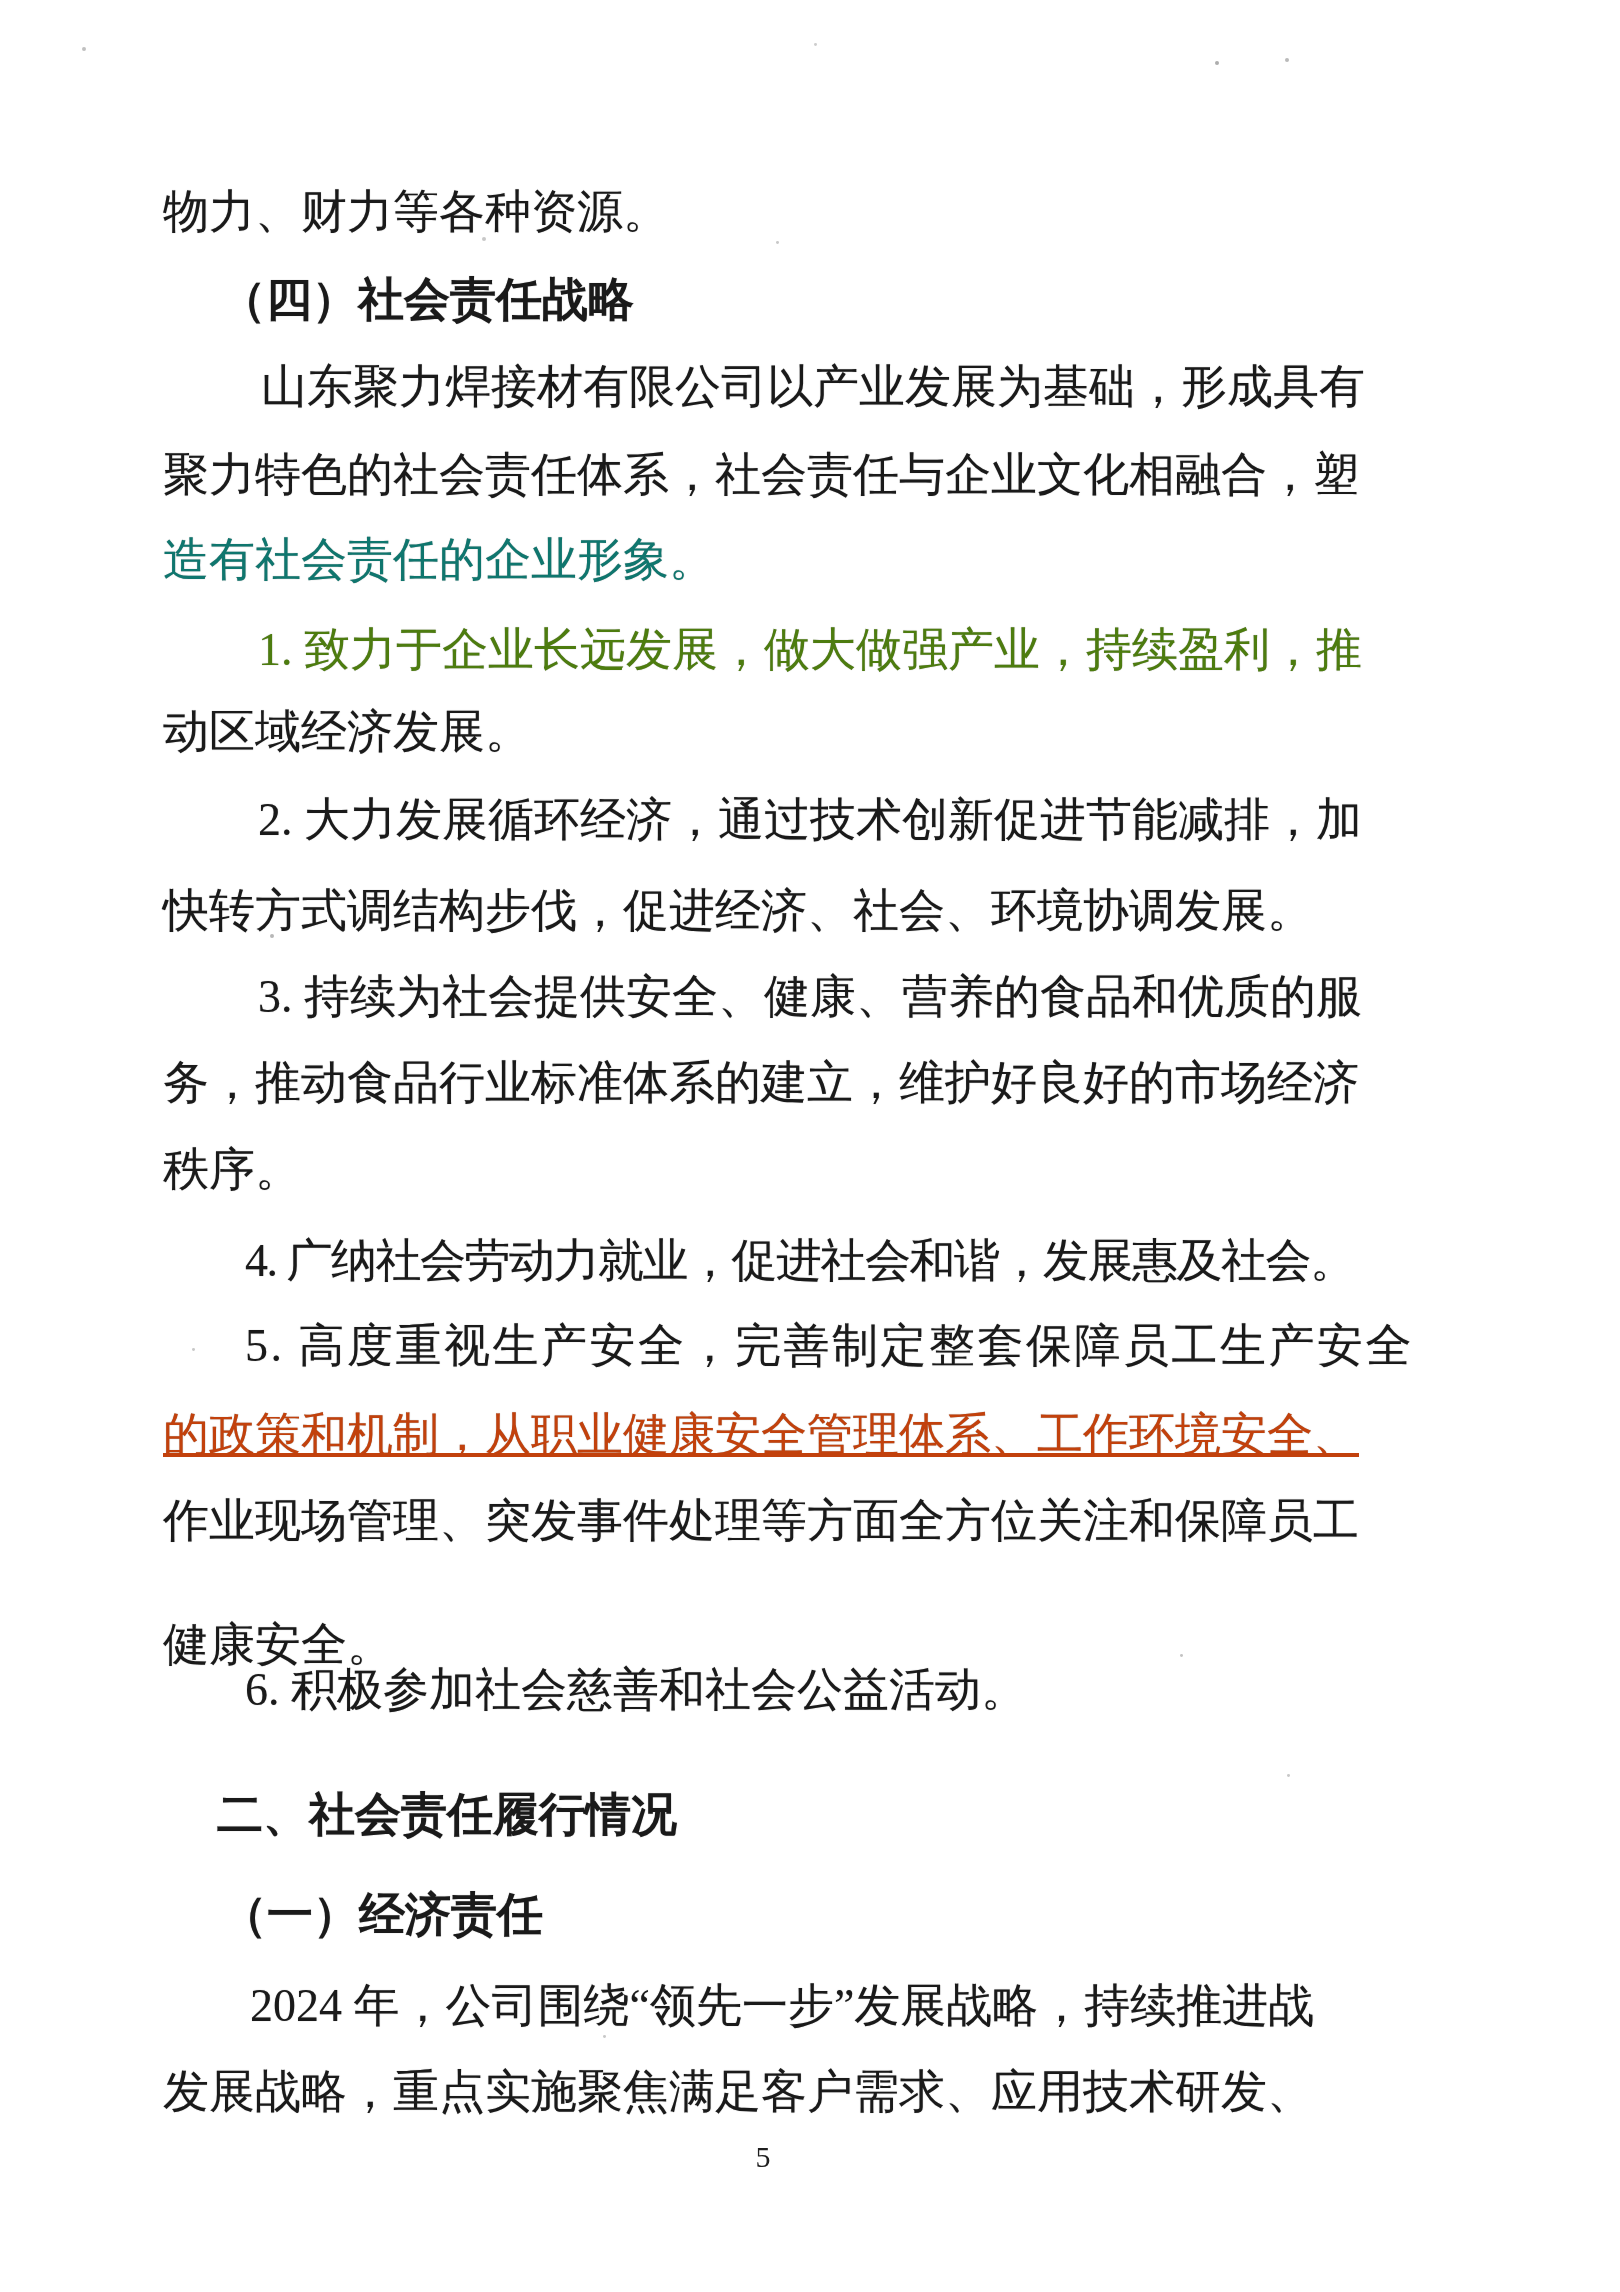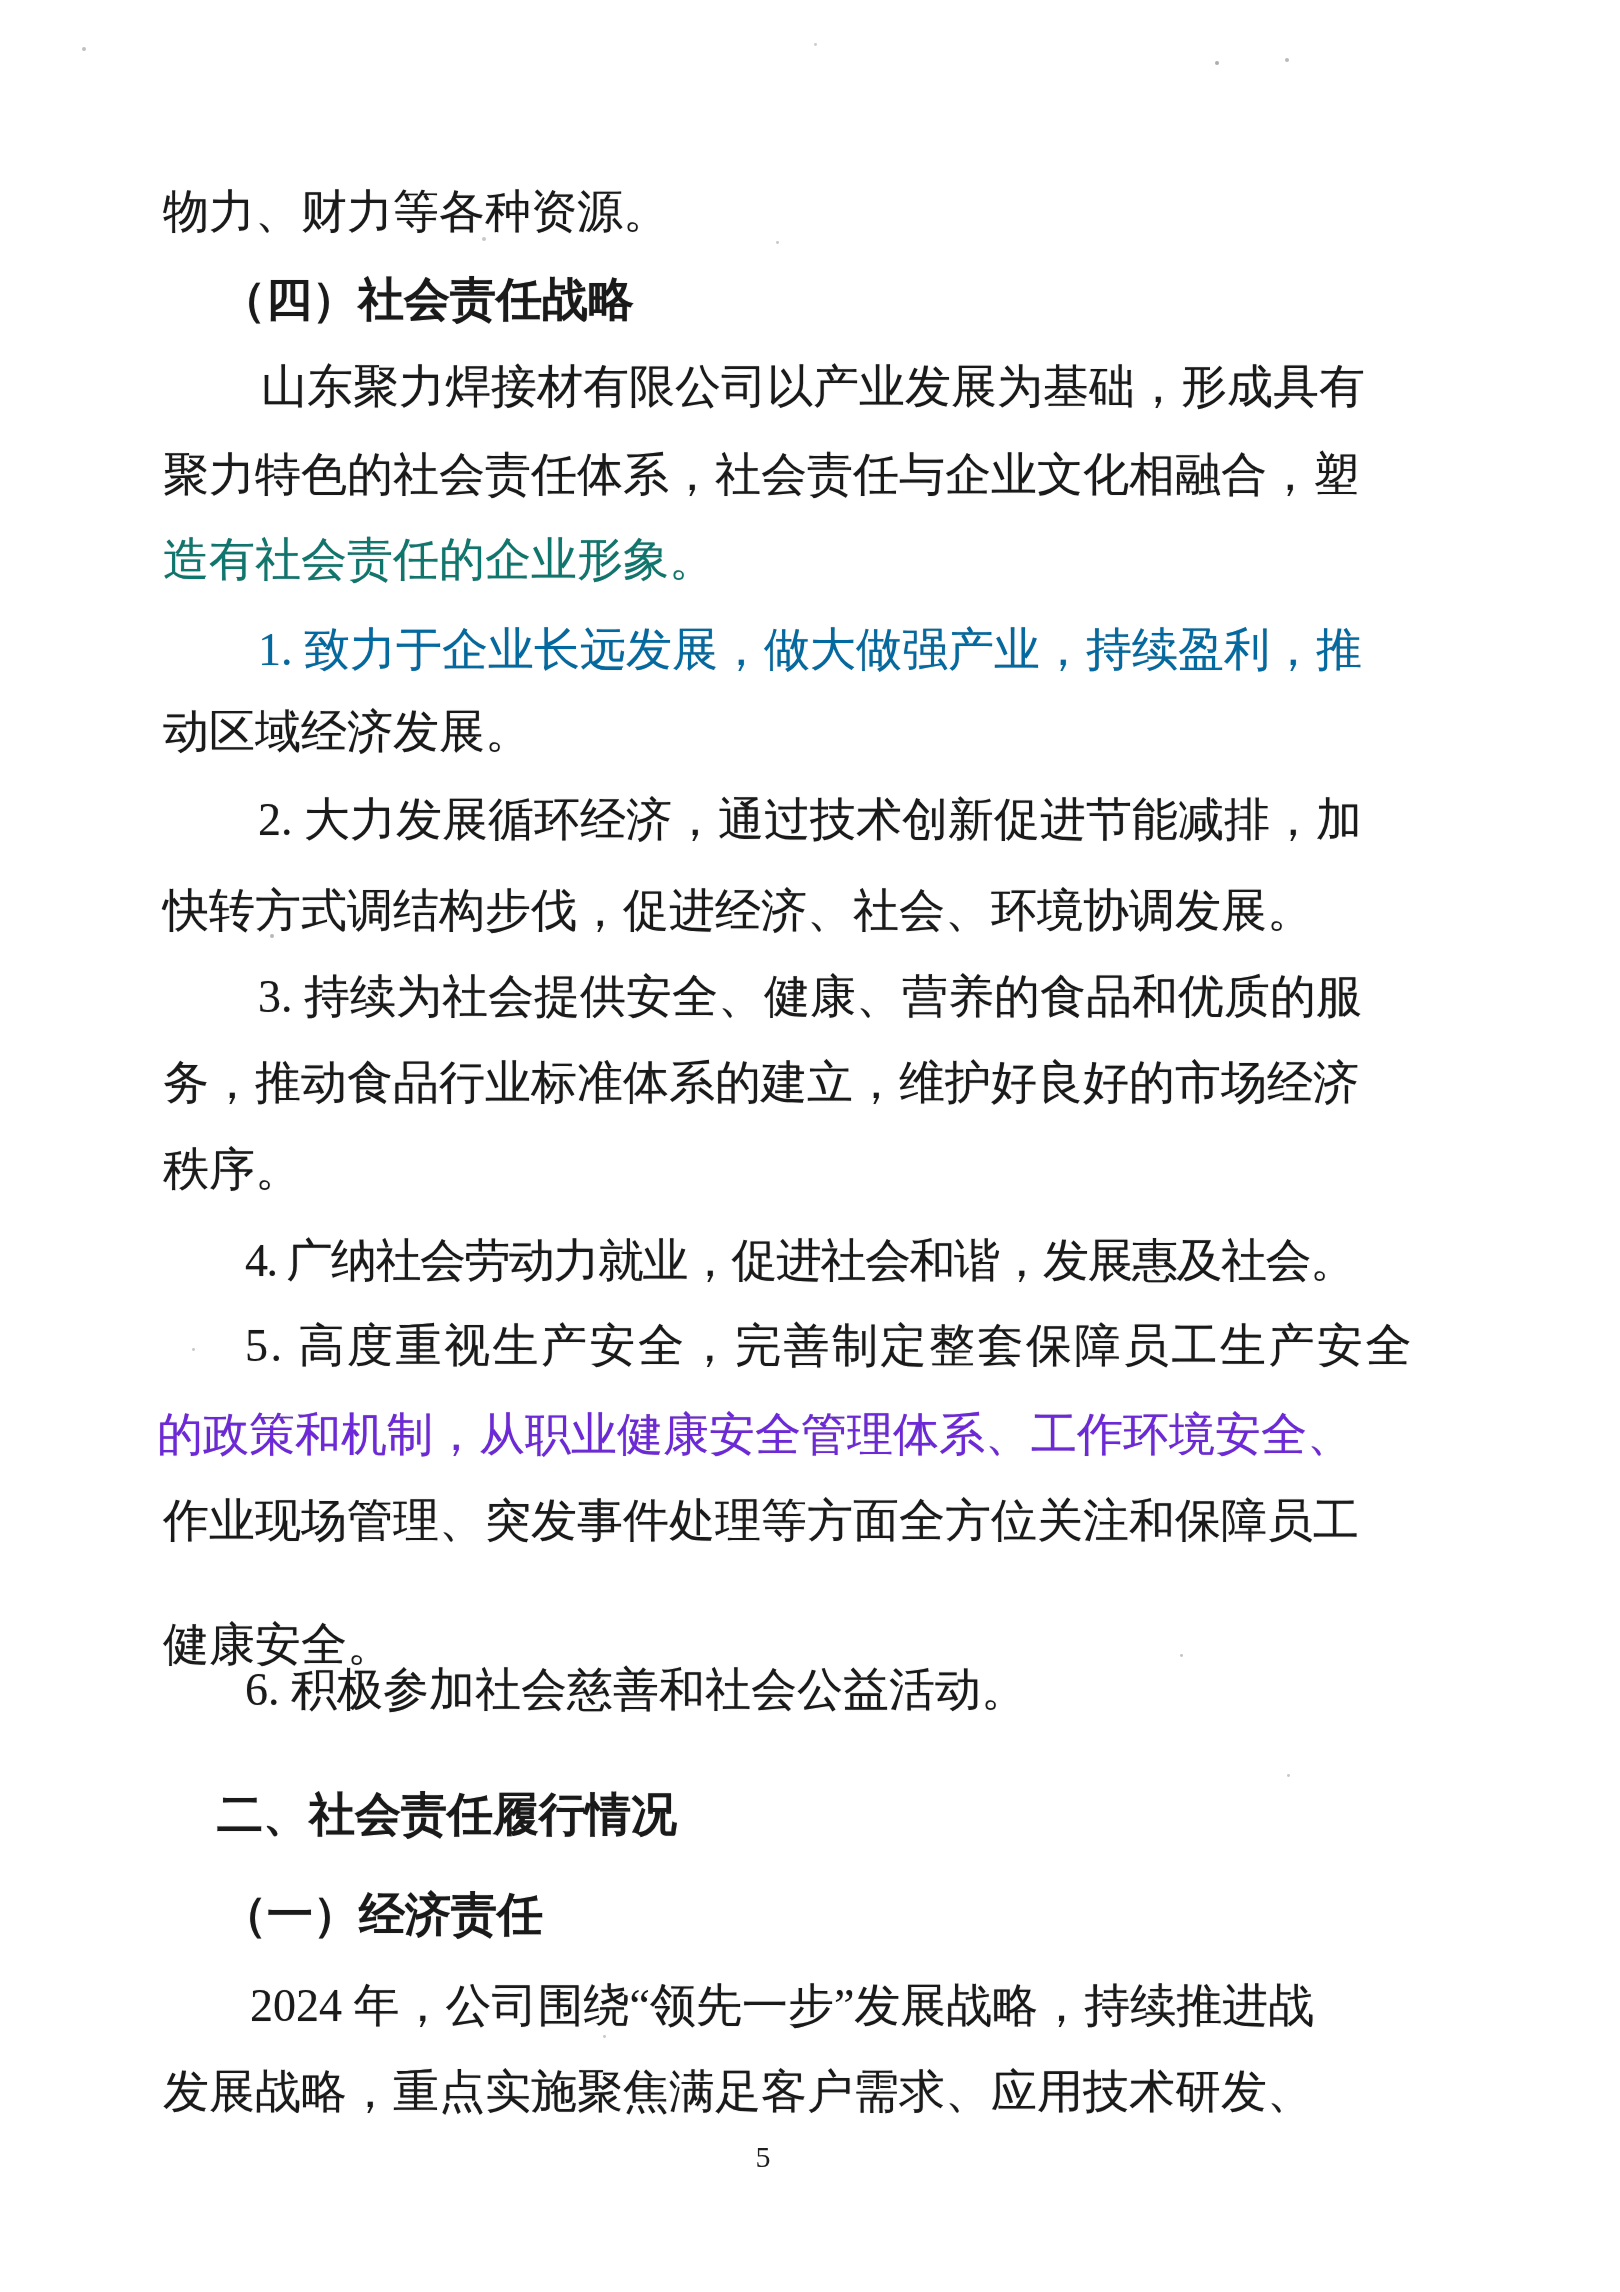--- a/index.html
+++ b/index.html
@@ -43,30 +43,30 @@
 </head>
 <body>
 
 <div class="page">
   <div id="lines-mount">
       <div class="line" style="left: 163px; top: 183px; color: rgb(26, 26, 26);">物力、财力等各种资源。</div>
       <div class="line bold" style="left: 220px; top: 271px; color: rgb(26, 26, 26);">（四）社会责任战略</div>
       <div class="line" style="left: 261px; top: 358px; color: rgb(26, 26, 26);">山东聚力焊接材有限公司以产业发展为基础，形成具有</div>
       <div class="line" style="left: 163px; top: 446px; color: rgb(26, 26, 26);">聚力特色的社会责任体系，社会责任与企业文化相融合，塑</div>
       <div class="line" style="left: 163px; top: 531px; color: #0f766e;">造有社会责任的企业形象。</div>
-      <div class="line" style="left: 258px; top: 621px; color: #0369a1;">1. 致力于企业长远发展，做大做强产业，持续盈利，推</div>
+      <div class="line" style="left: 258px; top: 621px; color: #4d7c0f;">1. 致力于企业长远发展，做大做强产业，持续盈利，推</div>
       <div class="line" style="left: 163px; top: 703px; color: rgb(26, 26, 26);">动区域经济发展。</div>
       <div class="line" style="left: 258px; top: 791px; color: rgb(26, 26, 26);">2. 大力发展循环经济，通过技术创新促进节能减排，加</div>
       <div class="line" style="left: 163px; top: 882px; color: rgb(26, 26, 26);">快转方式调结构步伐，促进经济、社会、环境协调发展。</div>
       <div class="line" style="left: 258px; top: 968px; color: rgb(26, 26, 26);">3. 持续为社会提供安全、健康、营养的食品和优质的服</div>
       <div class="line" style="left: 163px; top: 1054px; color: rgb(26, 26, 26);">务，推动食品行业标准体系的建立，维护好良好的市场经济</div>
       <div class="line" style="left: 163px; top: 1141px; color: rgb(26, 26, 26);">秩序。</div>
       <div class="line tight" style="left: 245px; top: 1232px; color: rgb(26, 26, 26);">4. 广纳社会劳动力就业，促进社会和谐，发展惠及社会。</div>
       <div class="line wide" style="left: 245px; top: 1317px; color: rgb(26, 26, 26);">5. 高度重视生产安全，完善制定整套保障员工生产安全</div>
-      <div class="line" style="left: 157px; top: 1406px; color: #6d28d9;">的政策和机制，从职业健康安全管理体系、工作环境安全、</div>
+      <div class="line" style="left: 163px; top: 1406px; color: #c2410c; text-decoration: underline;">的政策和机制，从职业健康安全管理体系、工作环境安全、</div>
       <div class="line" style="left: 163px; top: 1492px; color: rgb(26, 26, 26);">作业现场管理、突发事件处理等方面全方位关注和保障员工</div>
       <div class="line" style="left: 163px; top: 1577px; color: rgb(26, 26, 26); margin-top: 39px;">健康安全。</div>
       <div class="line" style="left: 245px; top: 1661px; color: rgb(26, 26, 26);">6. 积极参加社会慈善和社会公益活动。</div>
       <div class="line bold" style="left: 217px; top: 1786px; color: rgb(26, 26, 26);">二、社会责任履行情况</div>
       <div class="line bold" style="left: 221px; top: 1886px; color: rgb(26, 26, 26); text-align: right;">（一）经济责任</div>
       <div class="line" style="left: 250px; top: 1977px; color: rgb(26, 26, 26);">2024 年，公司围绕“领先一步”发展战略，持续推进战</div>
       <div class="line" style="left: 163px; top: 2063px; color: rgb(26, 26, 26);">发展战略，重点实施聚焦满足客户需求、应用技术研发、</div>
       <div class="speck" style="left: 82px; top: 47px; width: 3.9px; height: 3.9px; opacity: 0.35;"></div>
       <div class="speck" style="left: 814px; top: 43px; width: 2.9px; height: 2.9px; opacity: 0.28;"></div>
       <div class="speck" style="left: 1215px; top: 61px; width: 3.9px; height: 3.9px; opacity: 0.45;"></div>

